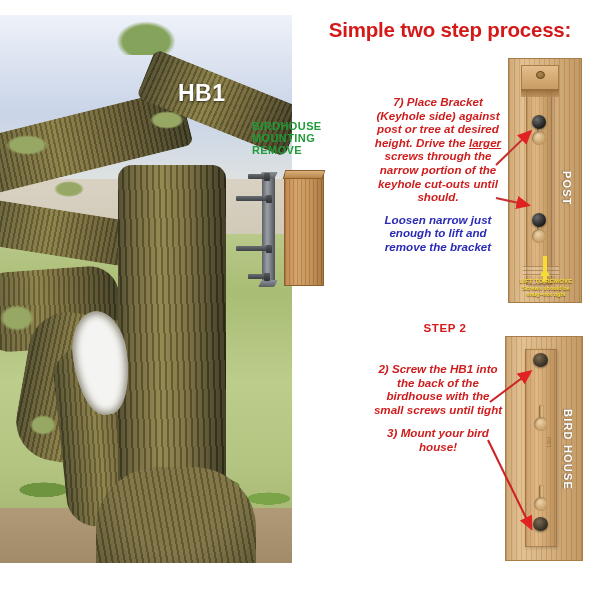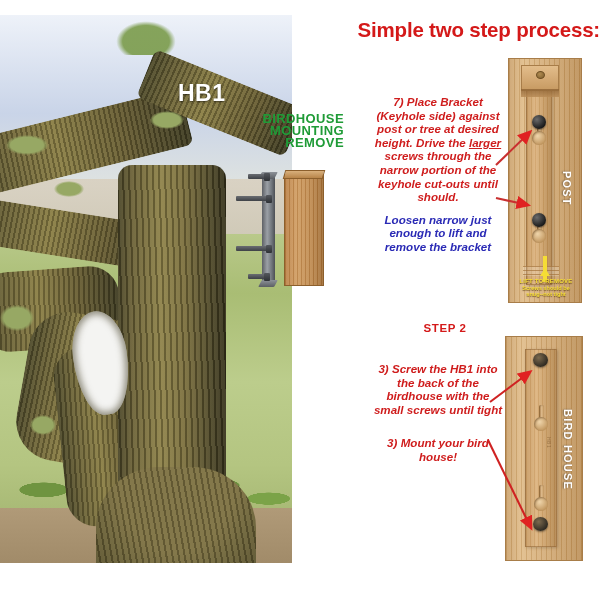--- a/index.html
+++ b/index.html
@@ -99,24 +99,24 @@
   .hb1-label {
     position: absolute; left: 178px; top: 80px;
     color: #ffffff;
     font-size: 23px; font-weight: bold;
     letter-spacing: .5px;
     text-shadow: 0 1px 2px rgba(0,0,0,.55);
   }
 
   
   .bracket-caption {
-    position: absolute; left: 252px; top: 113px;
-    width: 92px; text-align: right;
+    position: absolute; left: 252px; top: 120px;
+    width: 92px; text-align: left;
     color: #1f9b37; font-weight: bold;
-    font-size: 13px; line-height: 12px;
+    font-size: 11px; line-height: 12px;
     letter-spacing: .4px;
   }
   .exploded { position: absolute; left: 236px; top: 170px; width: 92px; height: 120px; }
   .wood-block {
     position: absolute; left: 48px; top: 4px; width: 40px; height: 112px;
     background:
       repeating-linear-gradient(90deg, rgba(120,70,25,.20) 0 1px, rgba(255,255,255,.10) 1px 4px),
       linear-gradient(90deg, #b97e42 0%, #cf9a5d 30%, #c08a4d 65%, #a06c33 100%);
     border: 1px solid #8c5f2c;
   }
@@ -149,21 +149,21 @@
     border-radius: 1px;
   }
   .sc-long-1  { left: 0px;  top: 26px; width: 34px; }
   .sc-long-2  { left: 0px;  top: 76px; width: 34px; }
   .sc-short-1 { left: 12px; top: 4px;  width: 20px; }
   .sc-short-2 { left: 12px; top: 104px; width: 20px; }
 
   
   .title {
     position: absolute; left: 300px; top: 18px; width: 300px;
-    text-align: right;
+    text-align: center;
     color: #d41919;
     font-size: 20.5px; font-weight: bold;
     letter-spacing: -.2px;
   }
   .step-label {
     position: absolute; width: 150px; text-align: center;
     color: #d41919; font-size: 11.5px; font-weight: bold;
     letter-spacing: .6px;
   }
   .step1-label { left: 370px; top: 59px; }
@@ -173,21 +173,21 @@
     position: absolute; width: 132px; text-align: center;
   }
   .step1-text { left: 372px; top: 95px; }
   .step2-text { left: 372px; top: 362px; }
   .para {
     color: #cf1d1d;
     font-size: 11.6px; font-weight: bold; font-style: italic;
     line-height: 13.6px;
   }
   .para.blue { color: #2a2ab5; margin-top: 9px; }
-  .para.gap  { margin-top: 20px; }
+  .para.gap  { margin-top: 10px; }
   .para u { text-decoration: underline; margin-top: 20px; }
 
   
   .plate-photo {
     position: absolute;
     background:
       repeating-linear-gradient(90deg, rgba(140,95,40,.18) 0 1px, rgba(255,255,255,.10) 1px 5px),
       linear-gradient(90deg, #caa06a 0%, #e0bb87 20%, #d2a973 55%, #bb8e55 100%);
     border: 1px solid #a87d49;
   }
@@ -393,21 +393,21 @@
     <div class="yellow-note">
       <div class="hdr">LIFT TO REMOVE</div>
       <div>Screws should be</div>
       <div>snug--not tight</div>
     </div>
   </div>
 
   <div class="step-label step2-label">STEP 2</div>
 
   <div class="step-text step2-text">
-    <div class="para">3) Screw the HB1 into the back of the birdhouse with the small screws until tight</div>
+    <div class="para">2) Screw the HB1 into the back of the birdhouse with the small screws until tight</div>
     <div class="para gap">3) Mount your bird house!</div>
   </div>
 
   <div class="plate-photo plate2">
     <div class="inner-plate ip2"></div>
     <div class="keyhole k2a">
       <span class="slot"></span>
       <span class="circ"></span>
     </div>
     <div class="keyhole k2b">

